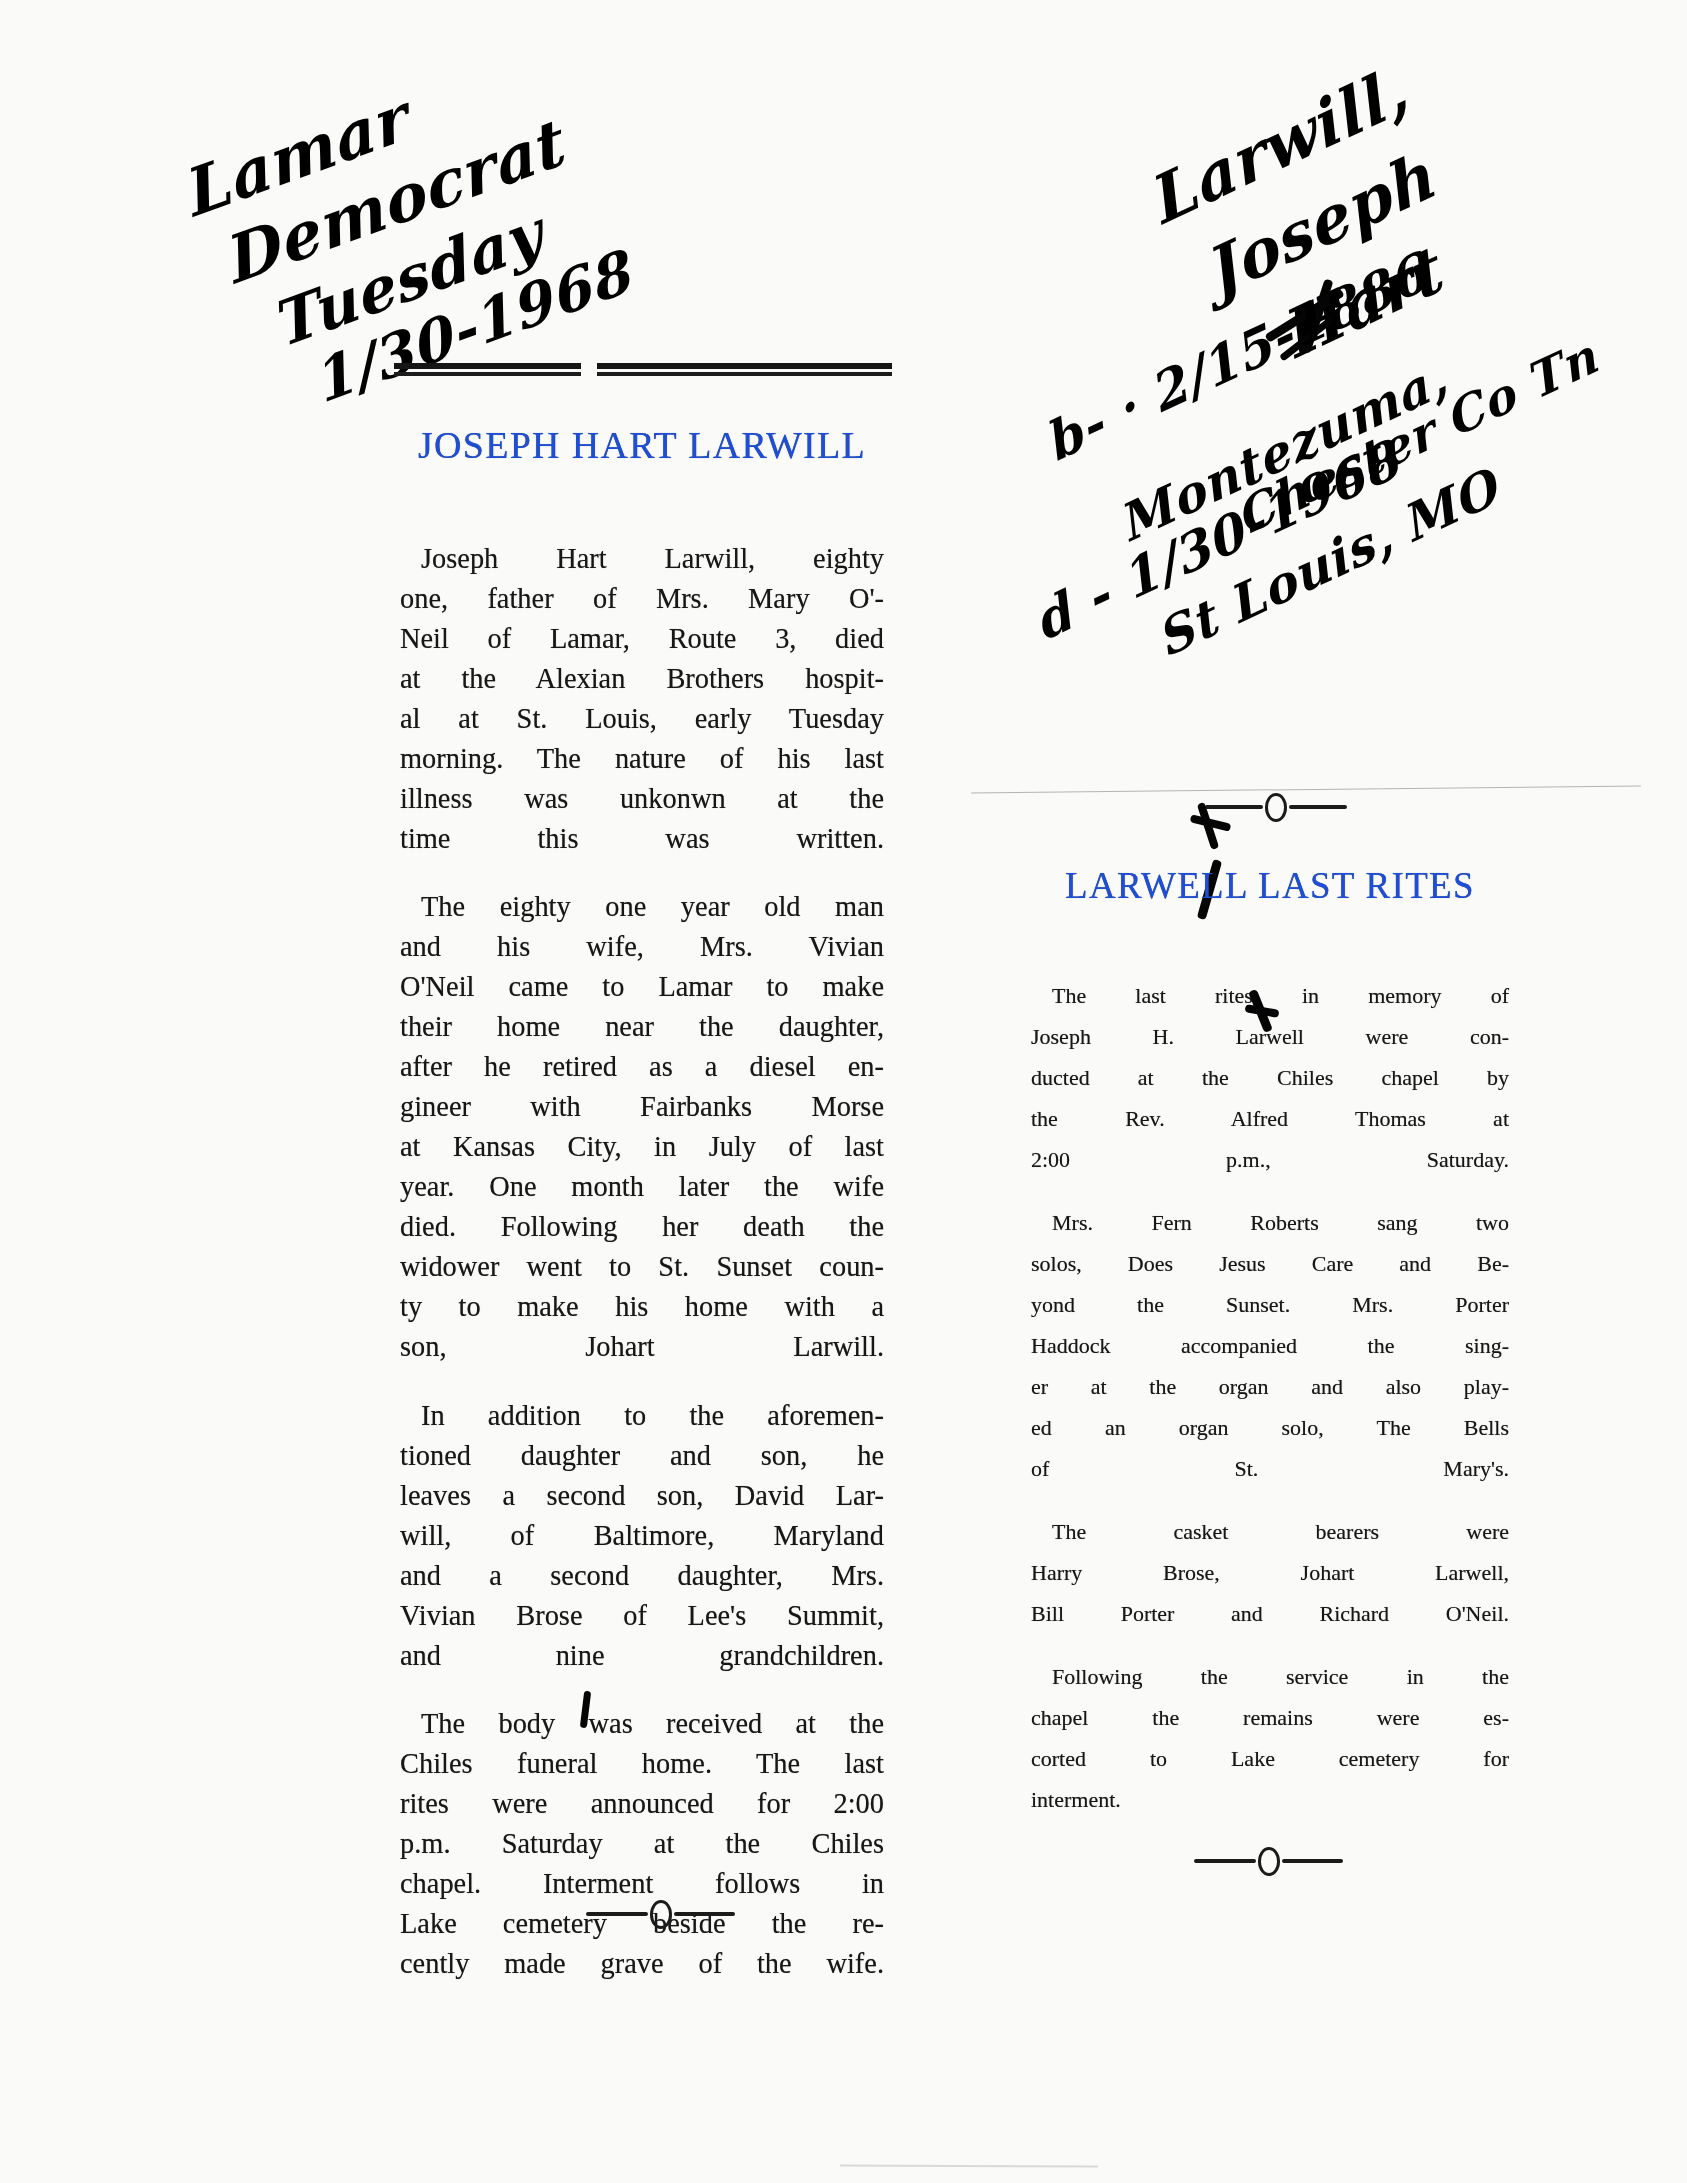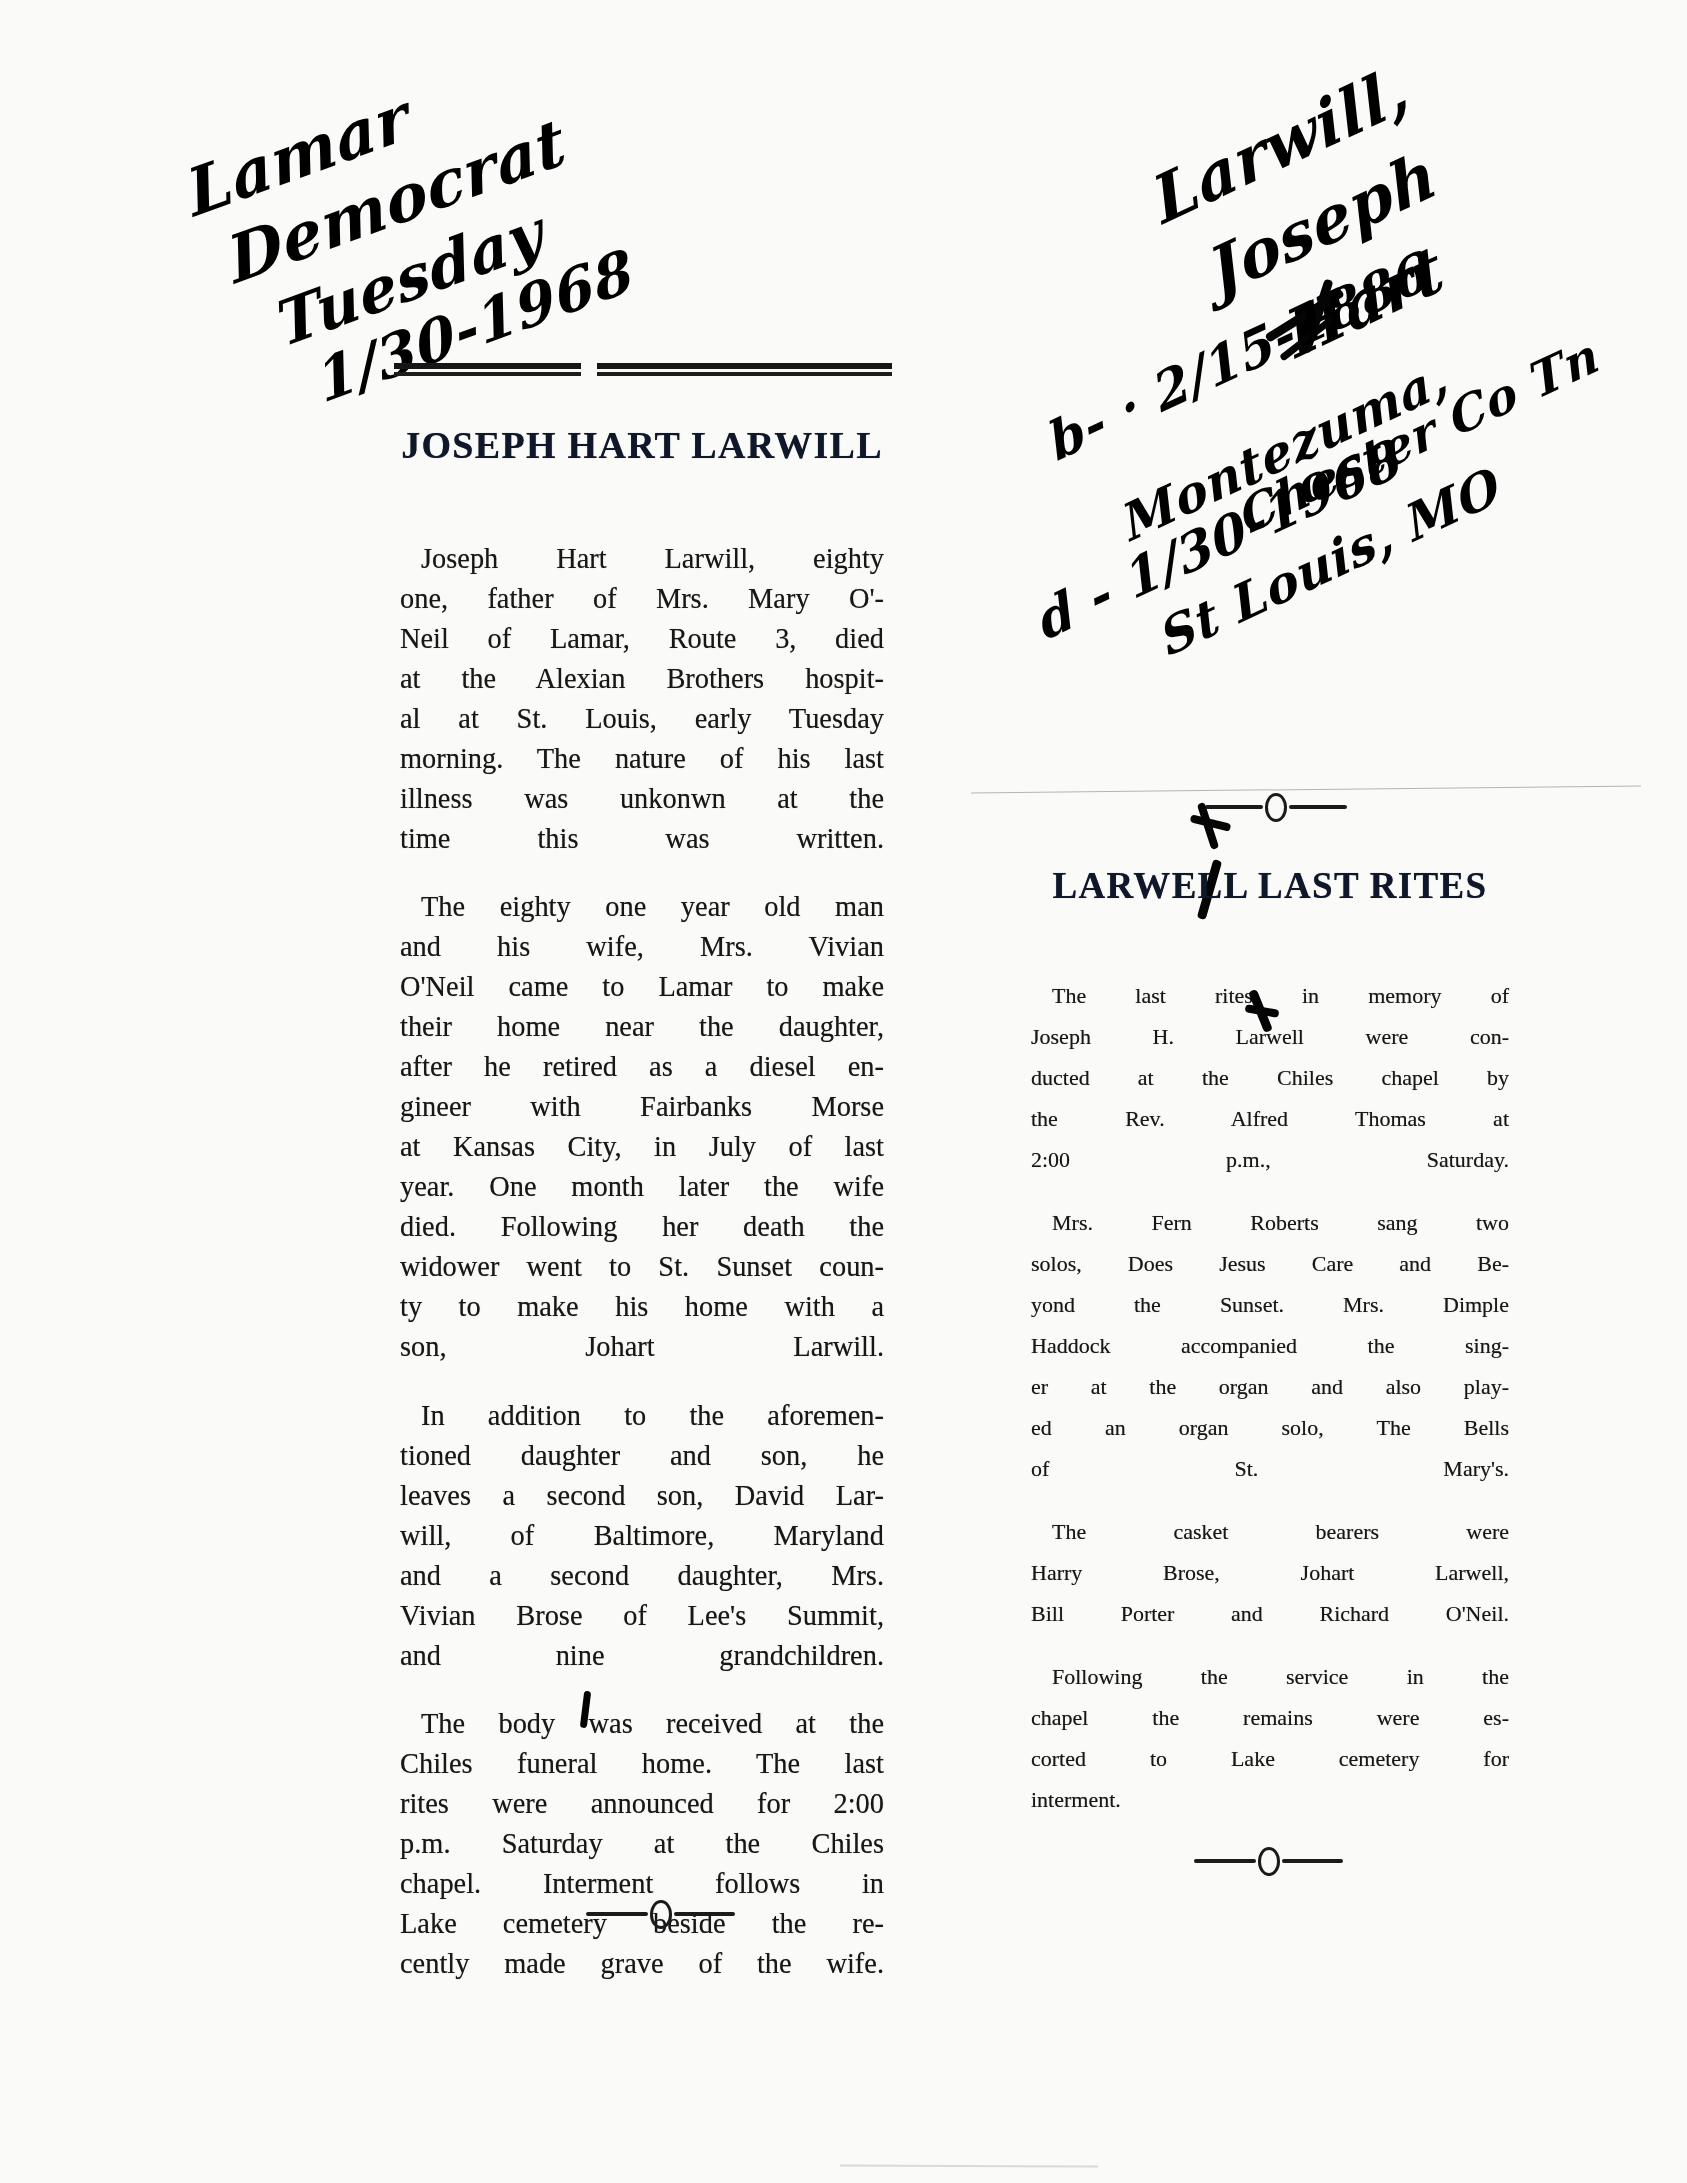--- a/index.html
+++ b/index.html
@@ -18,24 +18,24 @@
     text-align-last:justify;
     text-shadow:0 0 0.7px rgba(25,25,25,.55);
     white-space:normal;
   }
   .tline.indent{text-indent:21px;}
   #left-col{left:400px;top:491px;width:484px;font-size:28.4px;line-height:40px;}
   #right-col{left:1031px;top:927px;width:478px;font-size:22px;line-height:41px;}
   
   .headline{
     position:absolute;
-    font-weight:700;
+    font-weight:400;
     letter-spacing:1.3px;
     text-align:center;
-    color:#0f172a;
+    color:#1d4ed8;
     text-shadow:0 0 0.7px rgba(10,10,10,.7);
     white-space:nowrap;
   }
   #headline-left{left:394px;top:423px;width:496px;font-size:38px;}
   #headline-right{left:1022px;top:864px;width:496px;font-size:37px;}
   
   .double-rule{position:absolute;display:flex;}
   .rule-seg{height:13.2px;border-top:6px solid #161616;border-bottom:4px solid #1d1d1d;box-sizing:border-box;}
   
   .divider{position:absolute;display:flex;align-items:center;}
@@ -167,21 +167,21 @@
       <div class="tline indent">The last rites in memory of</div>
       <div class="tline">Joseph H. Larwell were con-</div>
       <div class="tline">ducted at the Chiles chapel by</div>
       <div class="tline">the Rev. Alfred Thomas at</div>
       <div class="tline">2:00 p.m., Saturday.</div>
     <p></p>
     <p class="para">
       </p>
       <div class="tline indent">Mrs. Fern Roberts sang two</div>
       <div class="tline">solos, Does Jesus Care and Be-</div>
-      <div class="tline">yond the Sunset. Mrs. Dimple</div>
+      <div class="tline">yond the Sunset. Mrs. Porter</div>
       <div class="tline">Haddock accompanied the sing-</div>
       <div class="tline">er at the organ and also play-</div>
       <div class="tline">ed an organ solo, The Bells</div>
       <div class="tline">of St. Mary's.</div>
     <p></p>
     <p class="para">
       </p>
       <div class="tline indent">The casket bearers were</div>
       <div class="tline">Harry Brose, Johart Larwell,</div>
       <div class="tline">Bill Porter and Richard O'Neil.</div>

